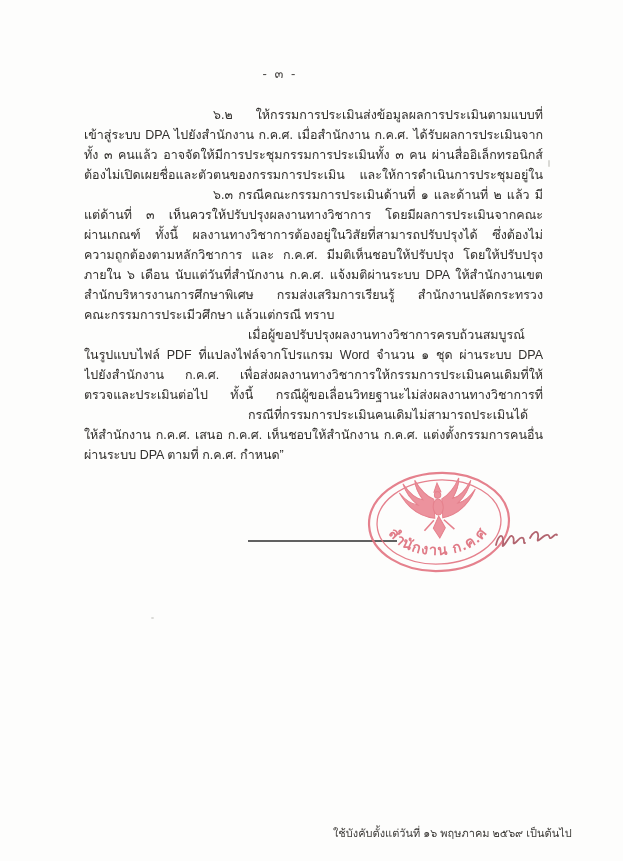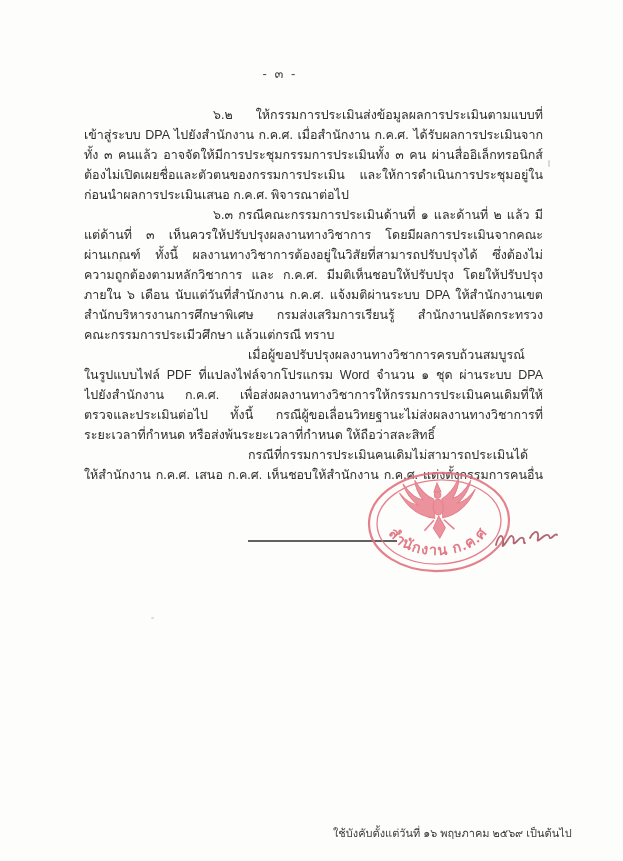--- a/index.html
+++ b/index.html
@@ -50,35 +50,34 @@
 
 <div class="page">
 
   <div class="page-number">- ๓ -</div>
 
   <div class="textcol">
     <div class="ln ind1 fill">๖.๒ ให้กรรมการประเมินส่งข้อมูลผลการประเมินตามแบบที่ ก.ค.ศ. กำหนด</div>
     <div class="ln fill">เข้าสู่ระบบ DPA ไปยังสำนักงาน ก.ค.ศ. เมื่อสำนักงาน ก.ค.ศ. ได้รับผลการประเมินจากกรรมการประเมิน</div>
     <div class="ln fill">ทั้ง ๓ คนแล้ว อาจจัดให้มีการประชุมกรรมการประเมินทั้ง ๓ คน ผ่านสื่ออิเล็กทรอนิกส์ก็ได้ โดยการประชุมดังกล่าว</div>
     <div class="ln fill">ต้องไม่เปิดเผยชื่อและตัวตนของกรรมการประเมิน และให้การดำเนินการประชุมอยู่ในชั้นความลับทุกขั้นตอน</div>
-    <div class="ln">ก่อนนำผลการประเมินเสนอ ก.ค.ศ. พิจารณาต่อไป</div>
     <div class="ln ind1 fill">๖.๓ กรณีคณะกรรมการประเมินด้านที่ ๑ และด้านที่ ๒ แล้ว มีผลการประเมินผ่านเกณฑ์</div>
     <div class="ln fill">แต่ด้านที่ ๓ เห็นควรให้ปรับปรุงผลงานทางวิชาการ โดยมีผลการประเมินจากคณะกรรมการ ไม่น้อยกว่า ๒ ใน ๓ คน</div>
     <div class="ln fill">ผ่านเกณฑ์ ทั้งนี้ ผลงานทางวิชาการต้องอยู่ในวิสัยที่สามารถปรับปรุงได้ ซึ่งต้องไม่เป็นการแก้ไขข้อมูลที่กระทบต่อ</div>
     <div class="ln fill">ความถูกต้องตามหลักวิชาการ และ ก.ค.ศ. มีมติเห็นชอบให้ปรับปรุง โดยให้ปรับปรุงตามข้อสังเกตของกรรมการได้</div>
     <div class="ln fill">ภายใน ๖ เดือน นับแต่วันที่สำนักงาน ก.ค.ศ. แจ้งมติผ่านระบบ DPA ให้สำนักงานเขตพื้นที่การศึกษา</div>
     <div class="ln fill">สำนักบริหารงานการศึกษาพิเศษ กรมส่งเสริมการเรียนรู้ สำนักงานปลัดกระทรวงศึกษาธิการ หรือสำนักงาน</div>
     <div class="ln">คณะกรรมการประเมีวศึกษา แล้วแต่กรณี ทราบ</div>
     <div class="ln ind2">เมื่อผู้ขอปรับปรุงผลงานทางวิชาการครบถ้วนสมบูรณ์แล้ว ให้ส่งผลงานทางวิชาการ</div>
     <div class="ln fill">ในรูปแบบไฟล์ PDF ที่แปลงไฟล์จากโปรแกรม Word จำนวน ๑ ชุด ผ่านระบบ DPA ตามที่กำหนดไว้ในวิธีการ ข้อ ๒</div>
     <div class="ln fill">ไปยังสำนักงาน ก.ค.ศ. เพื่อส่งผลงานทางวิชาการให้กรรมการประเมินคนเดิมที่ให้ปรับปรุงผลงานทางวิชาการ</div>
     <div class="ln fill">ตรวจและประเมินต่อไป ทั้งนี้ กรณีผู้ขอเลื่อนวิทยฐานะไม่ส่งผลงานทางวิชาการที่ปรับปรุงตามข้อสังเกตภายใน</div>
-    <div class="ln">ระยะเวลาที่กำหนด หรือส่งพ้นระยะเวลาที่กำหนด ให้ถือว่าสละสิทธิ์</div>
     <div class="ln ind2">กรณีที่กรรมการประเมินคนเดิมไม่สามารถประเมินได้ด้วยเหตุผลใดก็ตาม</div>
     <div class="ln fill">ให้สำนักงาน ก.ค.ศ. เสนอ ก.ค.ศ. เห็นชอบให้สำนักงาน ก.ค.ศ. แต่งตั้งกรรมการคนอื่นแทนได้ โดยให้ดำเนินการ</div>
+    <div class="ln">ผ่านระบบ DPA ตามที่ ก.ค.ศ. กำหนด”</div>
   </div>
 
   <div class="sig-line"></div>
 
   <svg class="seal-svg" viewBox="0 0 215 145" xmlns="http://www.w3.org/2000/svg">
     <g opacity="0.88">
       <g transform="rotate(-3 89 72)">
         <ellipse cx="89" cy="72" rx="70" ry="49" fill="none" stroke="#e2707e" stroke-width="2.2"></ellipse>
         <ellipse cx="89" cy="72" rx="62" ry="42" fill="none" stroke="#e2707e" stroke-width="1.3"></ellipse>
         <path id="sealArc" d="M 40 83 A 52 33 0 0 0 138 83" fill="none"></path>

